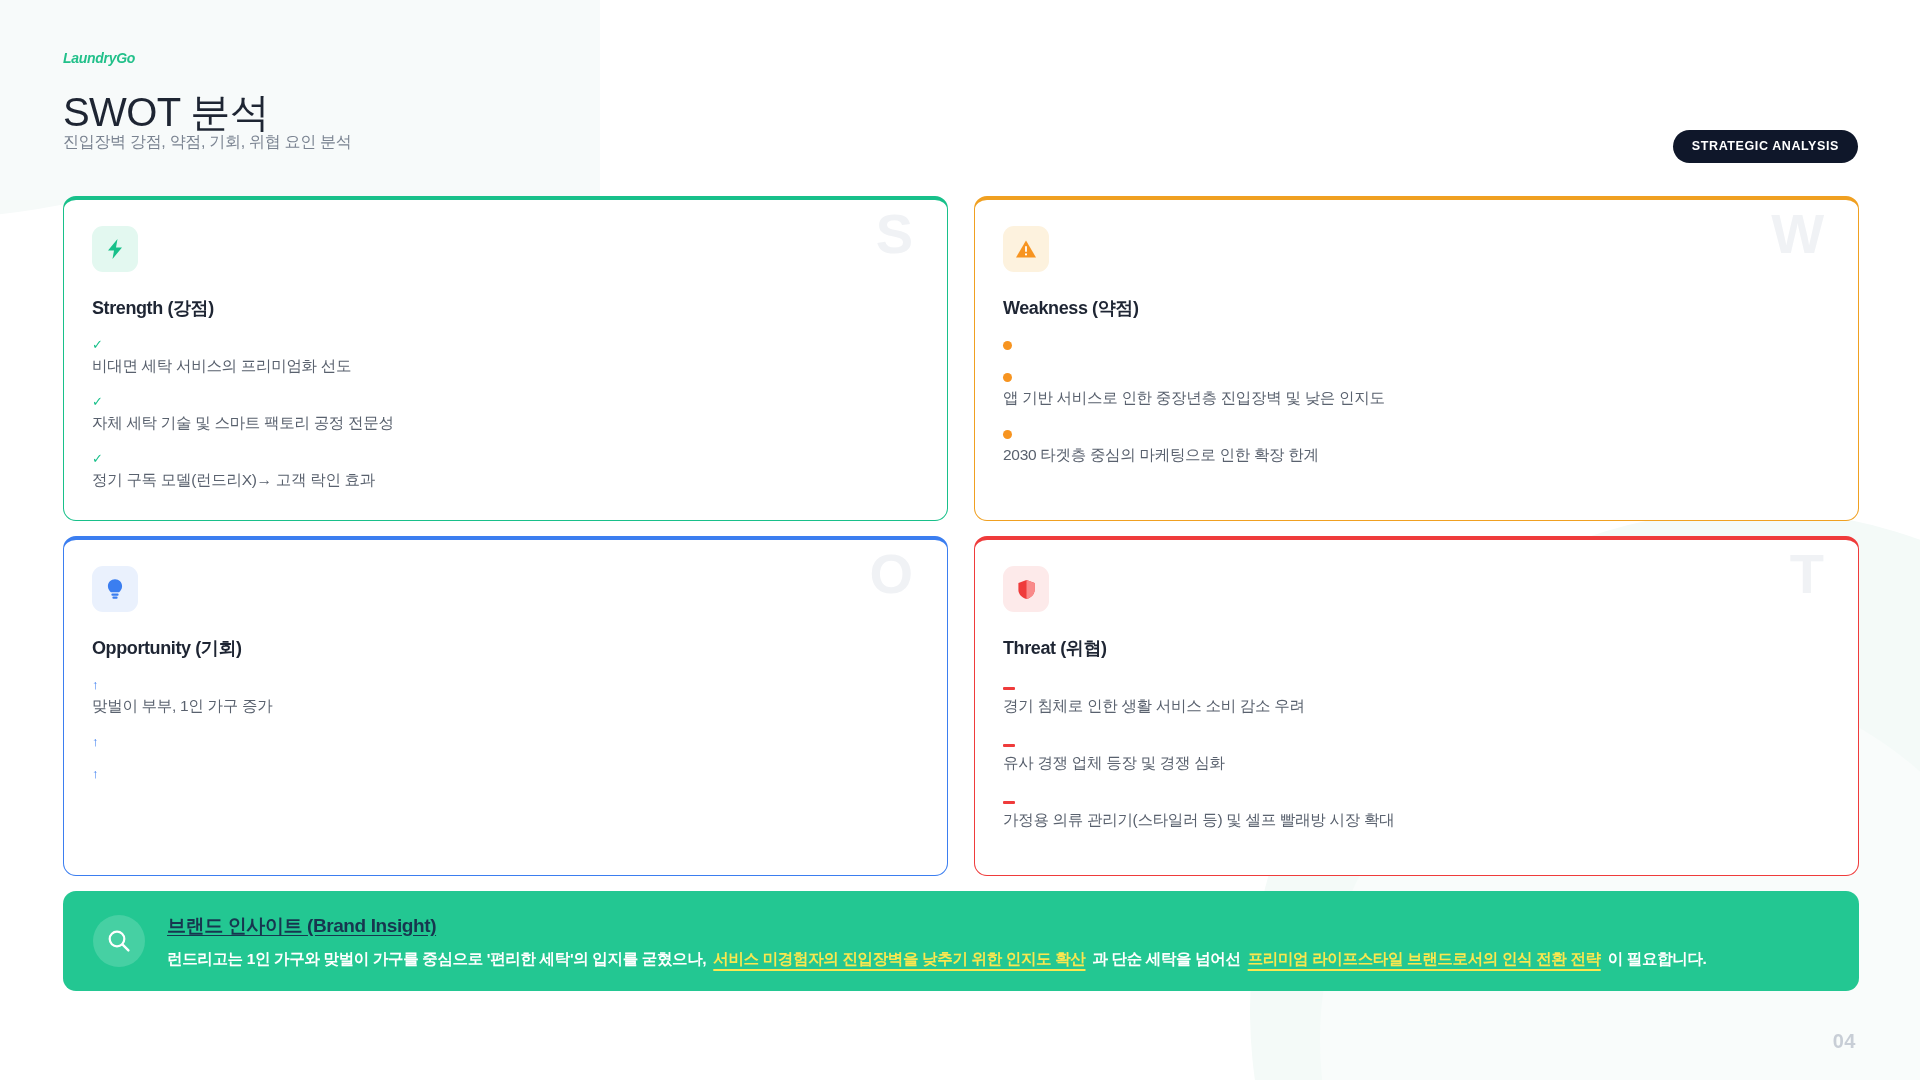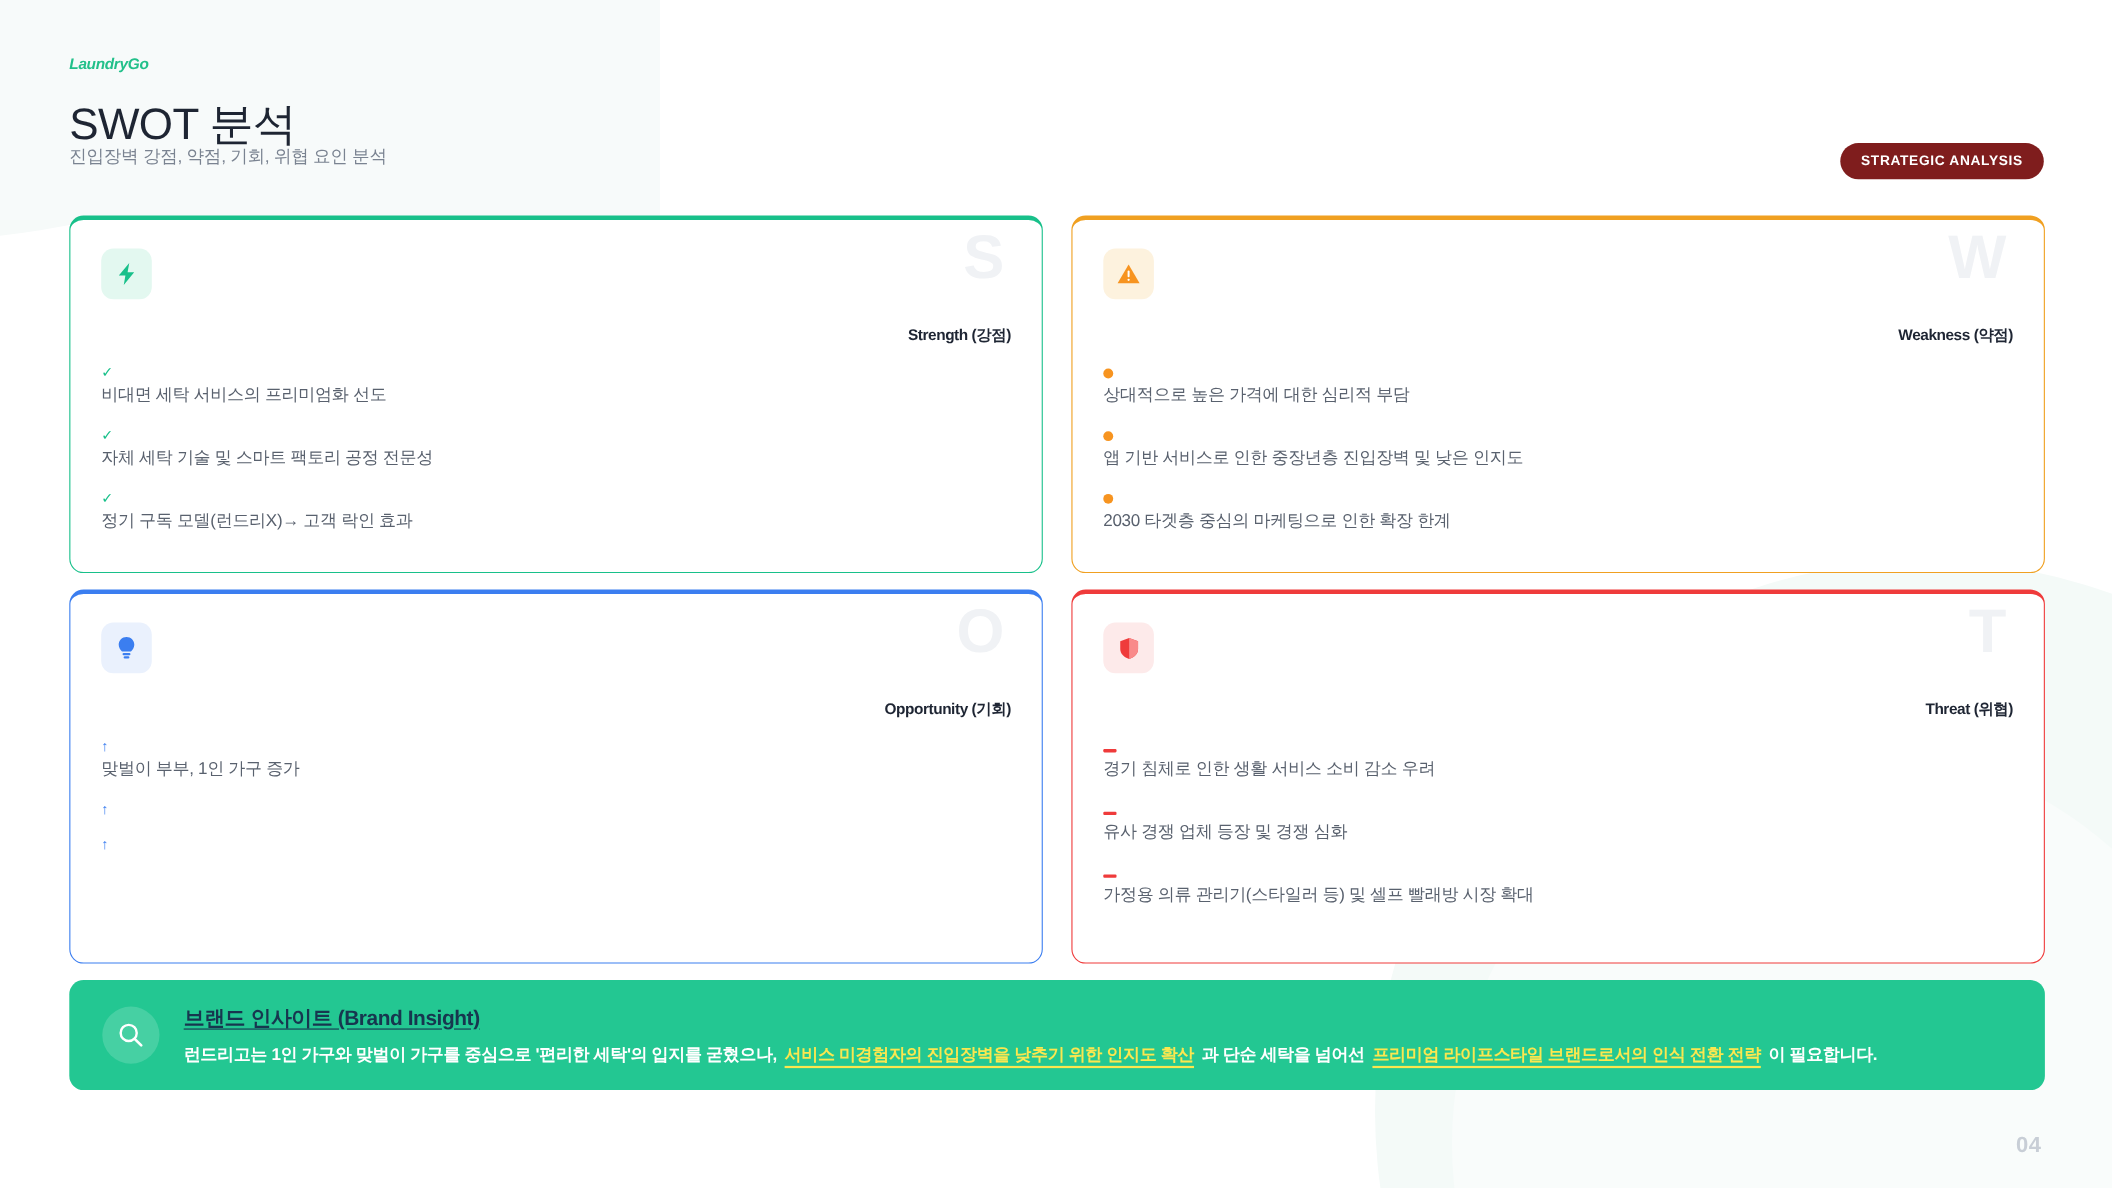--- a/index.html
+++ b/index.html
@@ -85,21 +85,21 @@
     left: 63px;
     top: 132px;
     font-size: 16px;
     color: #7a8391;
     letter-spacing: -0.3px;
   }
   .badge {
     position: absolute;
     right: 62px;
     top: 130px;
-    background: #7f1d1d;
+    background: #0f172a;
     color: #ffffff;
     font-size: 12.5px;
     font-weight: bold;
     letter-spacing: 0.6px;
     padding: 9px 19px 10px 19px;
     border-radius: 30px;
     white-space: nowrap;
   }
 
   
@@ -151,25 +151,24 @@
     justify-content: center;
   }
   .card-icon svg { display: block; }
   .card.s .card-icon { background: #e3f8f0; }
   .card.w .card-icon { background: #fdf2de; }
   .card.o .card-icon { background: #eaf1fd; }
   .card.t .card-icon { background: #fdeaea; }
 
   .card-title {
     margin-top: 24px;
-    font-size: 14px;
+    font-size: 18px;
     font-weight: bold;
     letter-spacing: -0.4px;
     color: #1e2533;
-    text-align: right;
   }
 
   .card-list { margin-top: 18px; }
   .list-item { margin-bottom: 18px; }
   .list-marker {
     font-size: 13px;
     line-height: 13px;
     font-weight: bold;
     display: block;
     height: 14px;
@@ -312,21 +311,20 @@
       <svg width="22" height="20" viewBox="0 0 22 20" aria-hidden="true">
         <path d="M11 1.5 L21 18.5 H1 Z" fill="#f79420"></path>
         <rect x="10.1" y="7" width="1.8" height="6" rx="0.9" fill="#ffffff"></rect>
         <circle cx="11" cy="15.4" r="1.05" fill="#ffffff"></circle>
       </svg>
     </div>
     <div class="card-title">Weakness (약점)</div>
     <div class="card-list">
       <div class="list-item">
         <span class="list-marker"><i class="dot"></i></span>
-        <span class="list-text">상대적으로 높은 가격에 대한 심리적 부담</span>
       </div>
       <div class="list-item">
         <span class="list-marker"><i class="dot"></i></span>
         <span class="list-text">앱 기반 서비스로 인한 중장년층 진입장벽 및 낮은 인지도</span>
       </div>
       <div class="list-item">
         <span class="list-marker"><i class="dot"></i></span>
         <span class="list-text">2030 타겟층 중심의 마케팅으로 인한 확장 한계</span>
       </div>
     </div>

